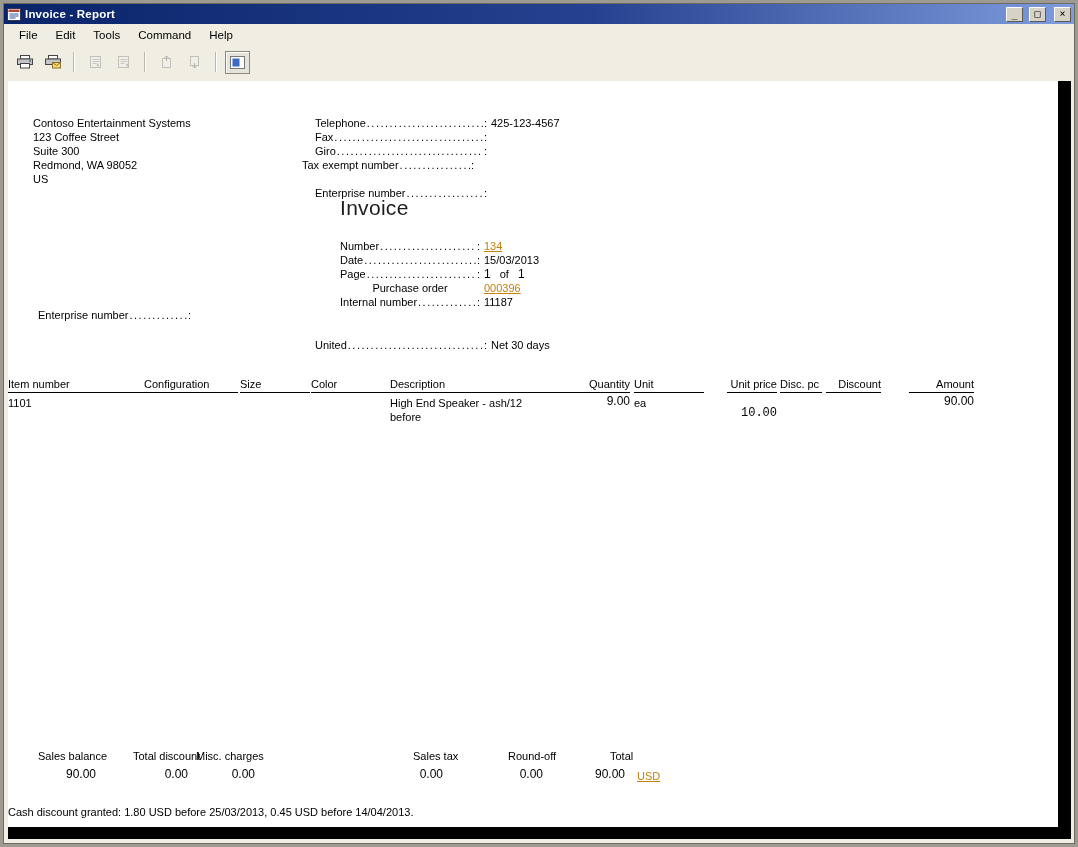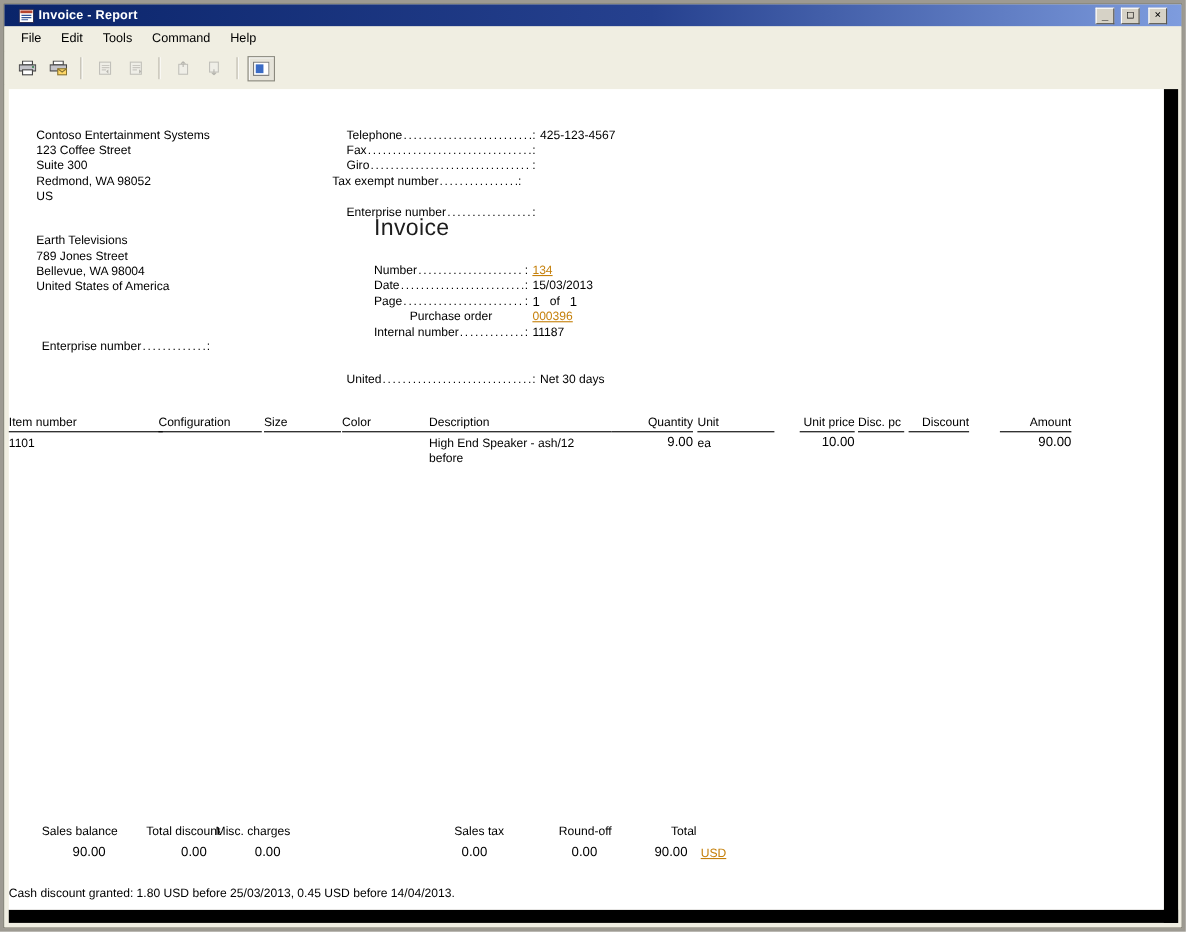--- a/index.html
+++ b/index.html
@@ -11,21 +11,21 @@
   }
   .window {
     position:absolute; left:3px; top:3px; width:1072px; height:841px;
     background:#F0EEE2; border:1px solid #6E6C62;
     display:flex; flex-direction:column;
   }
   
   .titlebar {
     height:20px; flex:0 0 20px;
     background:linear-gradient(to right,#0A246A 0%, #26418F 55%, #7E9CDE 100%);
-    display:flex; align-items:center; padding:0 13px; gap:4px;
+    display:flex; align-items:center; padding:0 3px; gap:4px;
   }
   .title-text { color:#fff; font-weight:bold; font-size:11.5px; flex:1; letter-spacing:.2px; }
   .tb-btn {
     width:17px; height:15px; background:#D6D2C6;
     border:1px solid; border-color:#FFFFFF #5A5850 #5A5850 #FFFFFF;
     font-size:10px; line-height:12px; text-align:center; color:#000;
     margin-left:2px; font-family:"DejaVu Sans Mono",monospace; cursor:default;
   }
   .tb-btn.close { margin-left:4px; }
   
@@ -206,26 +206,20 @@
       </div>
       <div class="abs fieldline" style="left:307px; top:105px;">
         <span class="frow" style="width:172px;">
           <span class="flabel">Enterprise number</span>
           <span class="dots"></span>
           <span>:</span>
         </span>
         <span class="fval"></span>
       </div>
 
-      <div class="abs addr" style="left:25px; top:131px;">
-        <div>Earth Televisions</div>
-        <div>789 Jones Street</div>
-        <div>Bellevue, WA 98004</div>
-        <div>United States of America</div>
-      </div>
 
       <div class="abs fieldline" style="left:30px; top:227px;">
         <span class="frow" style="width:153px;">
           <span class="flabel">Enterprise number</span>
           <span class="dots"></span>
           <span>:</span>
         </span>
         <span class="fval"></span>
       </div>
 
@@ -294,21 +288,21 @@
       <div class="abs hdr" style="left:772px;top:296px; width:42px;">Disc. pc</div>
       <div class="abs hdr r" style="left:818px;top:296px; width:55px;">Discount</div>
       <div class="abs hdr r" style="left:901px;top:296px; width:65px;">Amount</div>
 
       <div>
         <div class="abs" style="left:0;    top:315px; width:140px;">1101</div>
         <div class="abs" style="left:382px;top:315px; width:170px;">High End Speaker - ash/12</div>
         <div class="abs" style="left:382px;top:329px; width:170px;">before</div>
         <div class="abs num r" style="left:548px;top:313px; width:74px;">9.00</div>
         <div class="abs" style="left:626px;top:315px; width:70px;">ea</div>
-        <div class="abs num r" style="left:719px;top:313px; width:50px;">10.00</div>
+        <div class="abs num r" style="left:719px;top:325px; width:50px;font-family:Liberation Mono, monospace;">10.00</div>
         <div class="abs num r" style="left:901px;top:313px; width:65px;">90.00</div>
       </div>
 
       <div class="abs lbl" style="left:30px;  top:668px;">Sales balance</div>
       <div class="abs lbl" style="left:125px; top:668px;">Total discount</div>
       <div class="abs lbl" style="left:188px; top:668px;">Misc. charges</div>
       <div class="abs lbl" style="left:405px; top:668px;">Sales tax</div>
       <div class="abs lbl" style="left:500px; top:668px;">Round-off</div>
       <div class="abs lbl" style="left:602px; top:668px;">Total</div>
 

